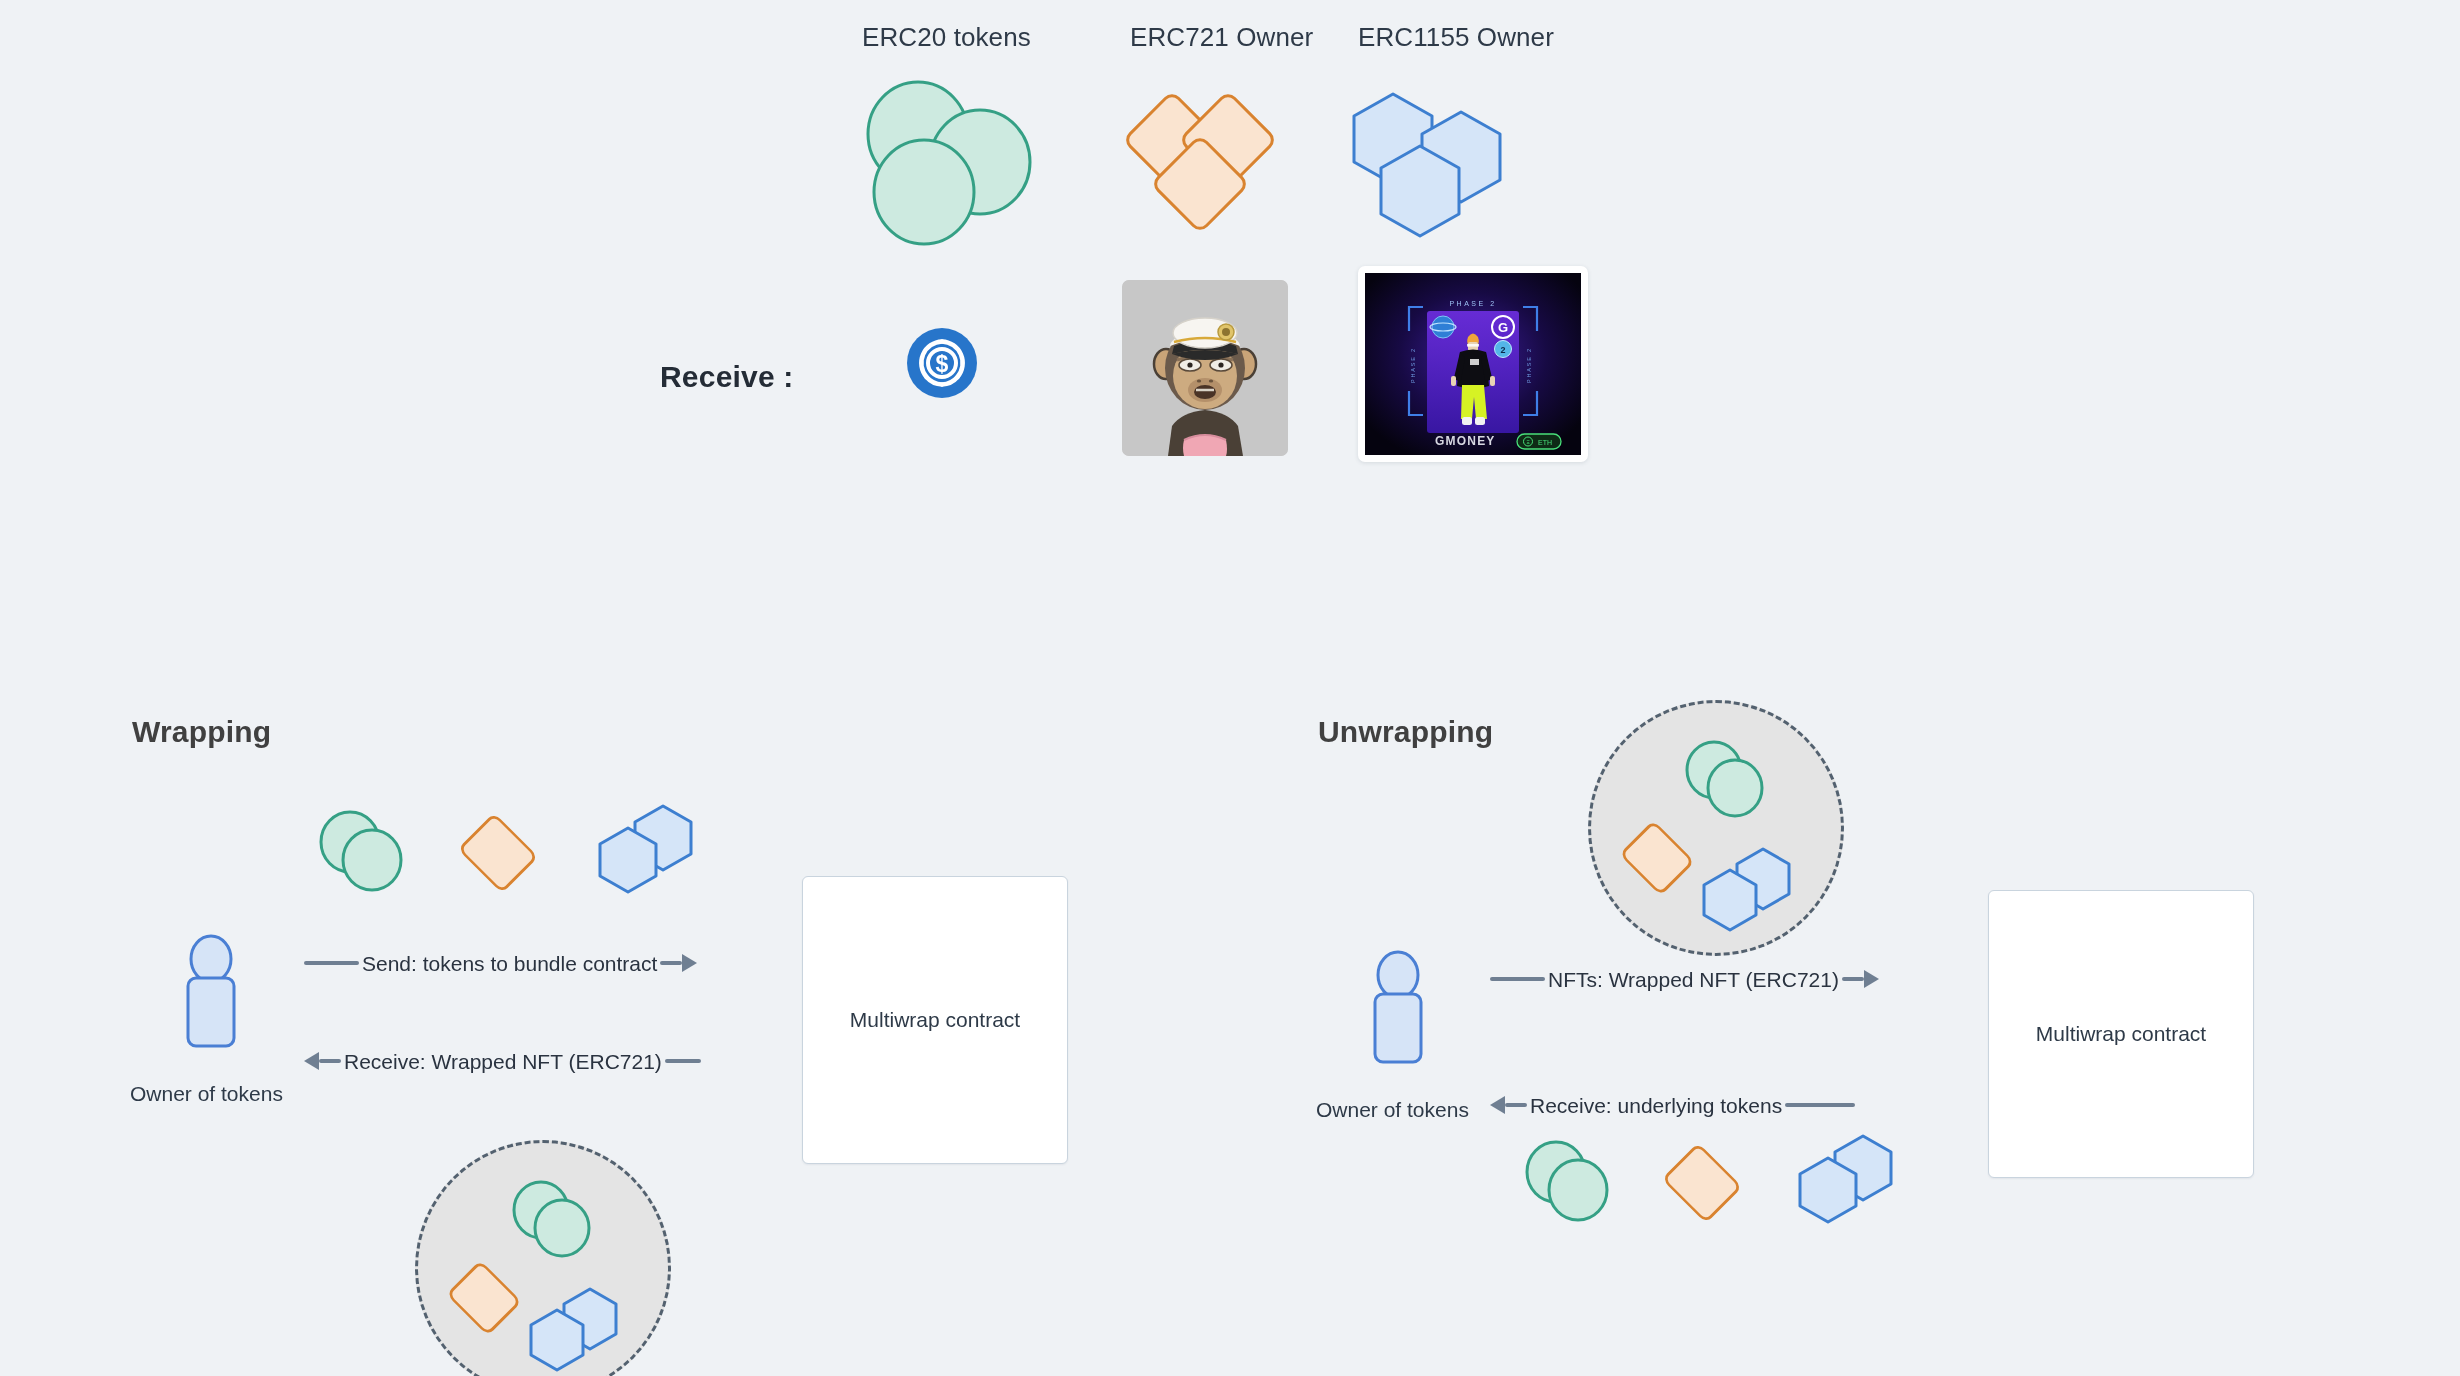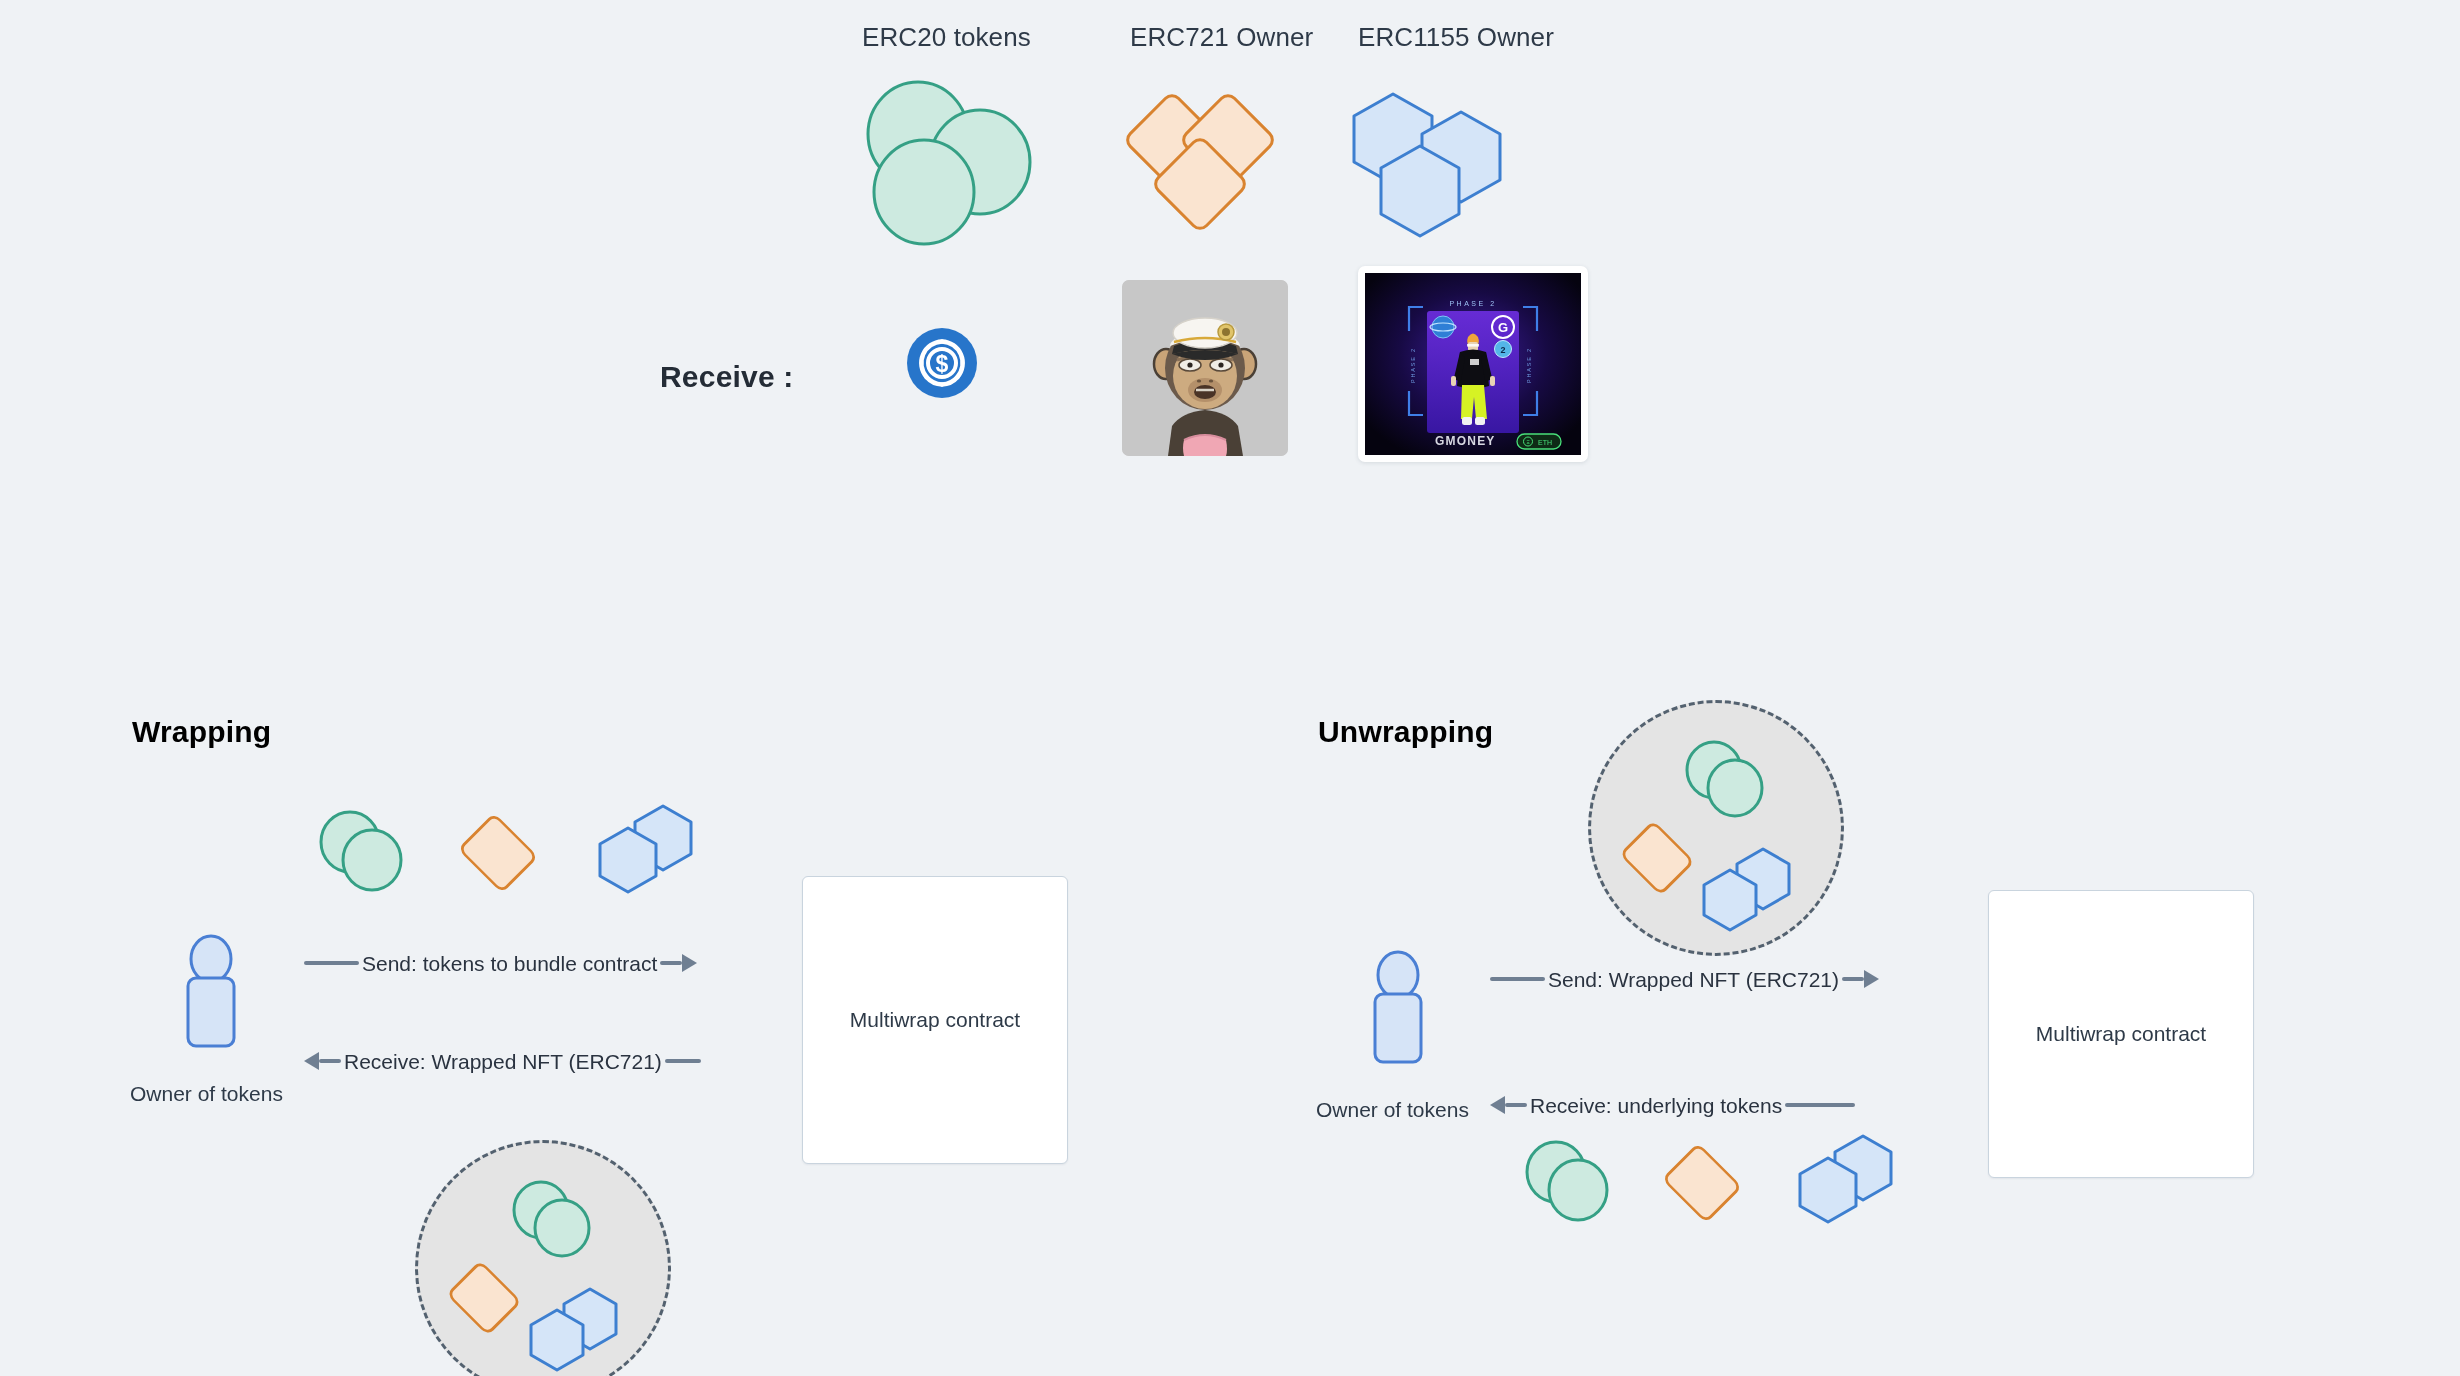--- a/index.html
+++ b/index.html
@@ -41,21 +41,21 @@
     color: #242c36;
     white-space: nowrap;
     letter-spacing: 0.2px;
   }
 
   
   .section-heading {
     position: absolute;
     font-size: 30px;
     font-weight: bold;
-    color: #000000;
+    color: #404040;
     white-space: nowrap;
     letter-spacing: 0.2px;
   }
 
   
   .contract-box {
     position: absolute;
     background: #ffffff;
     border: 1px solid #c9d4de;
     border-radius: 6px;
@@ -377,21 +377,21 @@
   <div class="abs" style="left:1367px; top:950px;">
     <svg width="62" height="116" viewBox="0 0 62 116">
       <ellipse cx="31" cy="25" rx="20" ry="23" fill="#d6e4f7" stroke="#4a7fd4" stroke-width="3"></ellipse>
       <rect x="8" y="44" width="46" height="68" rx="8" fill="#d6e4f7" stroke="#4a7fd4" stroke-width="3"></rect>
     </svg>
   </div>
   <div class="owner-caption" style="left:1316px; top:1098px;">Owner of tokens</div>
 
   <div class="flow-row" style="left:1490px; top:964px; width:450px;">
     <div class="seg" style="width:55px;"></div>
-    <div class="flow-label">Send: Wrapped NFT (ERC721)</div>
+    <div class="flow-label">NFTs: Wrapped NFT (ERC721)</div>
     <div class="seg" style="width:22px;"></div>
     <div class="arrow-head right"></div>
   </div>
 
   <div class="flow-row" style="left:1490px; top:1062px; width:450px;margin-top:28px;">
     <div class="arrow-head left"></div>
     <div class="seg" style="width:22px;"></div>
     <div class="flow-label">Receive: underlying tokens</div>
     <div class="seg" style="width:70px;"></div>
   </div>

